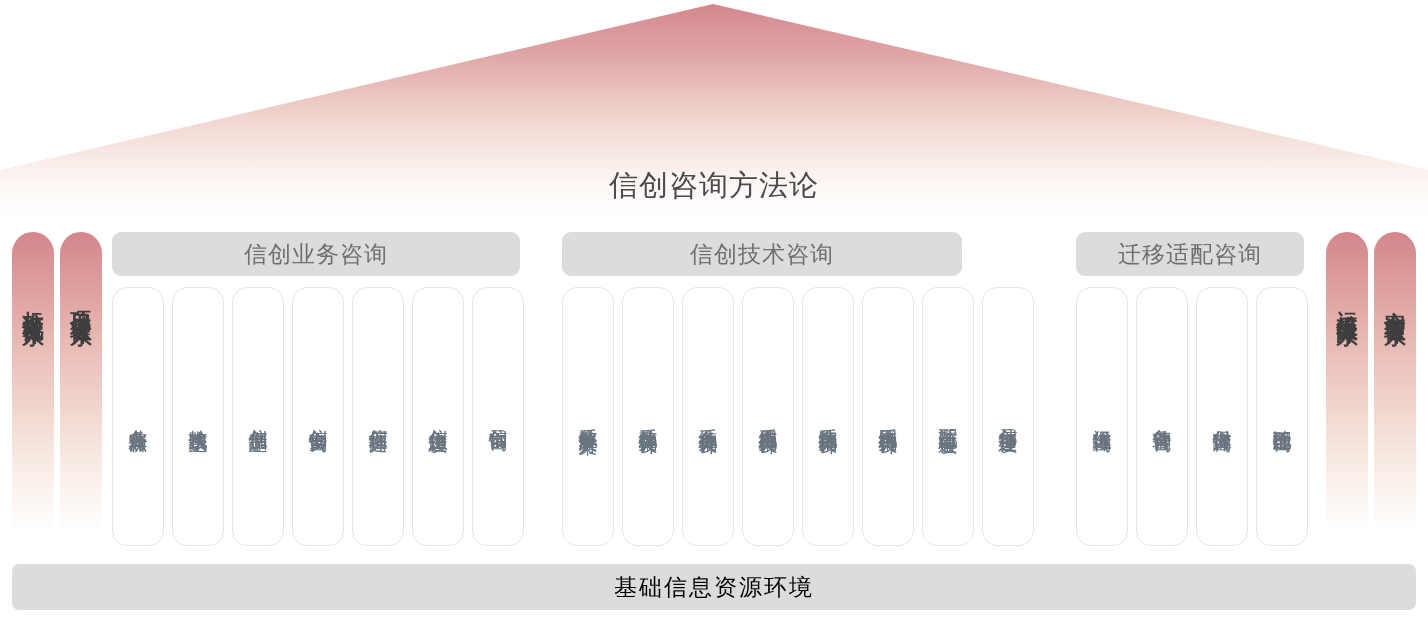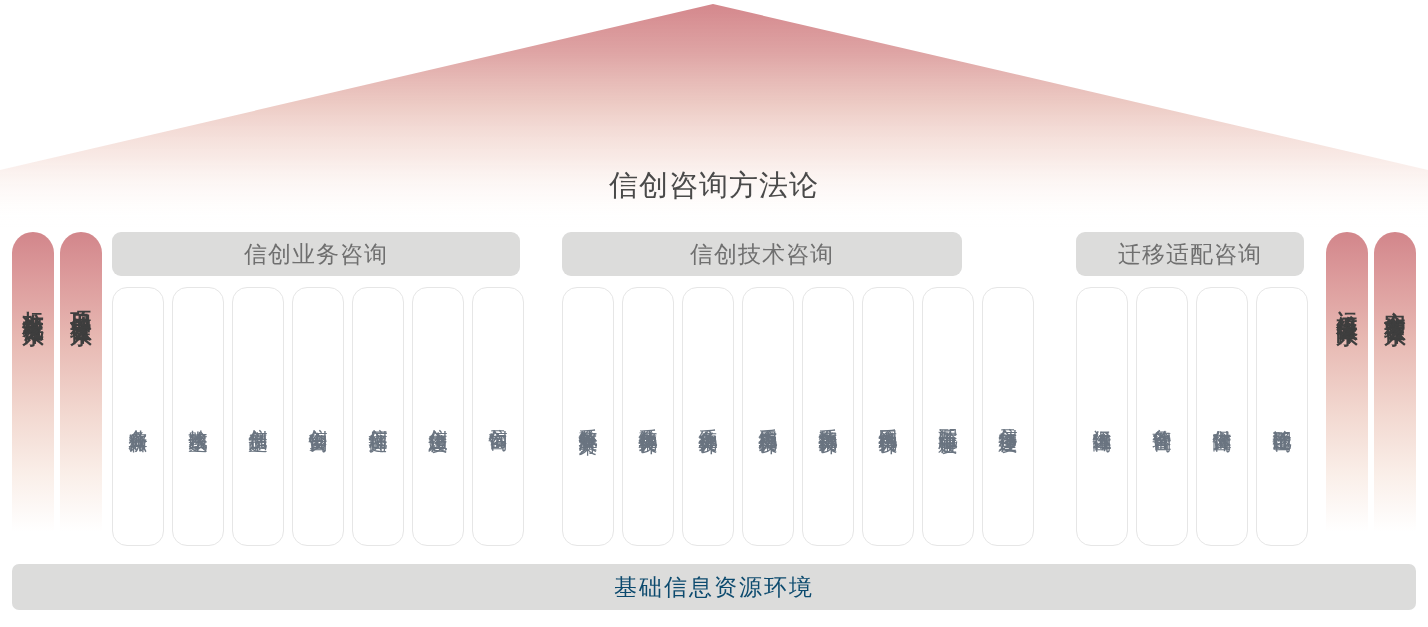--- a/index.html
+++ b/index.html
@@ -82,21 +82,21 @@
   
   .group-biz{left:112px;width:408px;}
   .group-tech{left:562px;width:400px;}
   .group-impl{left:1076px;width:228px;}
 
   
   .base{
     position:absolute;left:12px;top:564px;width:1404px;height:46px;
     border-radius:7px;background:#dcdcdb;
     display:flex;align-items:center;justify-content:center;
-    font-size:23px;color:#0c4a6e;letter-spacing:2px;
+    font-size:23px;color:#000000;letter-spacing:2px;
     white-space:nowrap;
   }
 </style>
 </head>
 <body>
 
 <div id="stage">
 
   <div class="roof">
     <svg width="1428" height="228" viewBox="0 0 1428 228" xmlns="http://www.w3.org/2000/svg">

